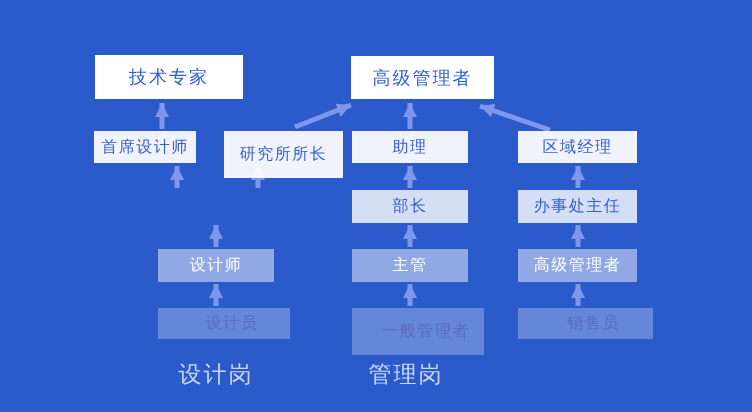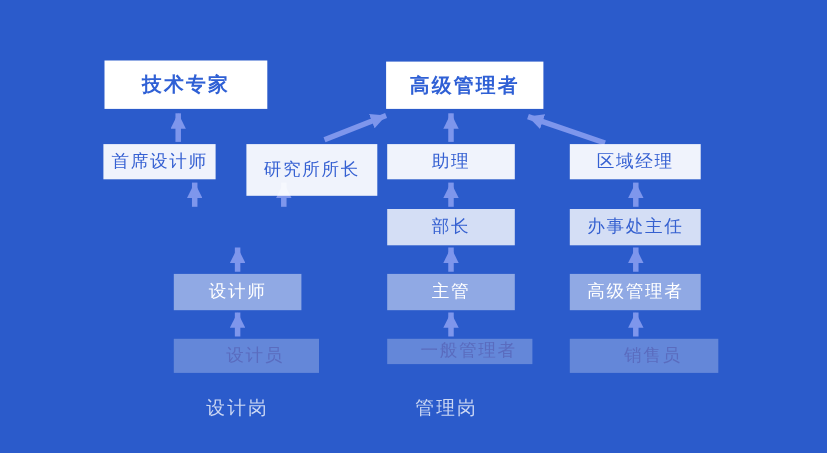--- a/index.html
+++ b/index.html
@@ -24,32 +24,32 @@
     position: absolute;
     display: flex;
     align-items: center;
     justify-content: center;
     letter-spacing: 1.5px;
     font-size: 16px;
     white-space: nowrap;
     z-index: 2;
   }
 
-  .r1 { background: #ffffff;                 color: #2F60D5; font-size: 18px; letter-spacing: 2px; font-weight: 700; }
+  .r1 { background: #ffffff;                 color: #2F60D5; font-size: 18px; letter-spacing: 2px; font-weight: 400; }
   .r2 { background: rgba(255,255,255,0.93);  color: #3560D2; }
   .r3 { background: rgba(255,255,255,0.80);  color: #3560D0; }
   .r4 { background: rgba(255,255,255,0.48);  color: #ffffff; }
   .r5 { background: rgba(255,255,255,0.27);  color: #5A6CBF; padding-left: 16px; }
 
   .col-label {
     position: absolute;
     width: 110px;
     text-align: center;
     color: #CBD7F3;
-    font-size: 17px;
+    font-size: 23px;
     letter-spacing: 2px;
     z-index: 2;
   }
 </style>
 </head>
 <body>
 
 <div class="canvas">
 
   <svg id="arrow-layer" viewBox="0 0 752 412" xmlns="http://www.w3.org/2000/svg">
@@ -83,19 +83,19 @@
   <div class="node r2" style="left:518px; top:131px; width:119px; height:32px">区域经理</div>
 
   <div class="node r3" style="left:352px; top:190px; width:116px; height:33px">部长</div>
   <div class="node r3" style="left:518px; top:190px; width:119px; height:33px">办事处主任</div>
 
   <div class="node r4" style="left:158px; top:249px; width:116px; height:33px">设计师</div>
   <div class="node r4" style="left:352px; top:249px; width:116px; height:33px">主管</div>
   <div class="node r4" style="left:518px; top:249px; width:119px; height:33px">高级管理者</div>
 
   <div class="node r5" style="left:158px; top:308px; width:116px; height:31px">设计员</div>
-  <div class="node r5" style="left:352px; top:308px; width:116px; height:23px">一般管理者</div>
+  <div class="node r5" style="left:352px; top:308px; width:116px; height:47px">一般管理者</div>
   <div class="node r5" style="left:518px; top:308px; width:119px; height:31px">销售员</div>
 
   <div class="col-label" style="left:161px; top:359px">设计岗</div>
   <div class="col-label" style="left:351px; top:359px">管理岗</div>
 
 </div>
 
 </body></html>

